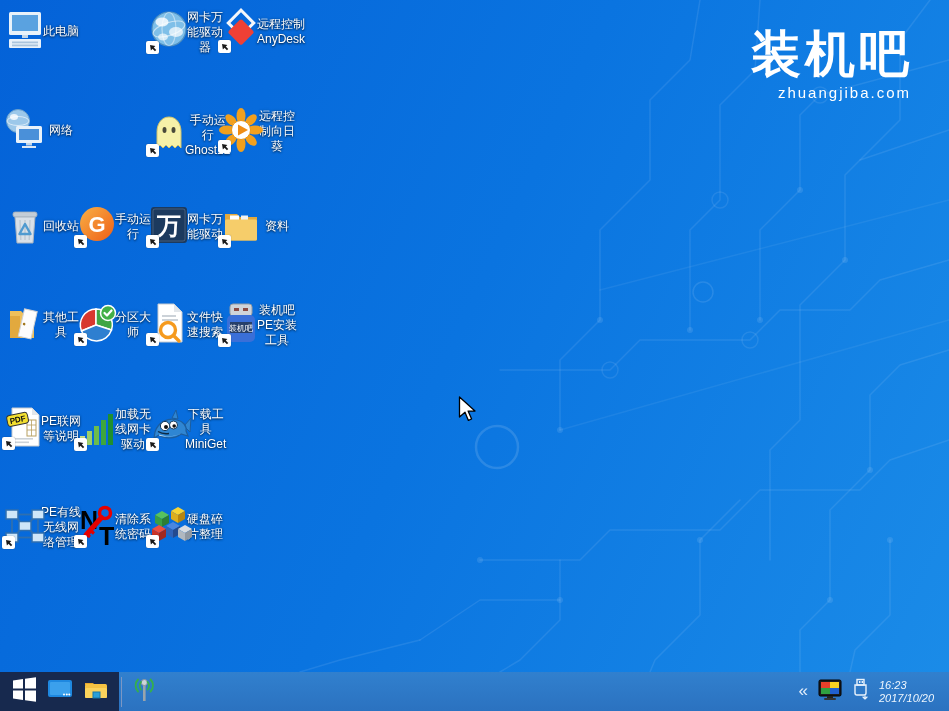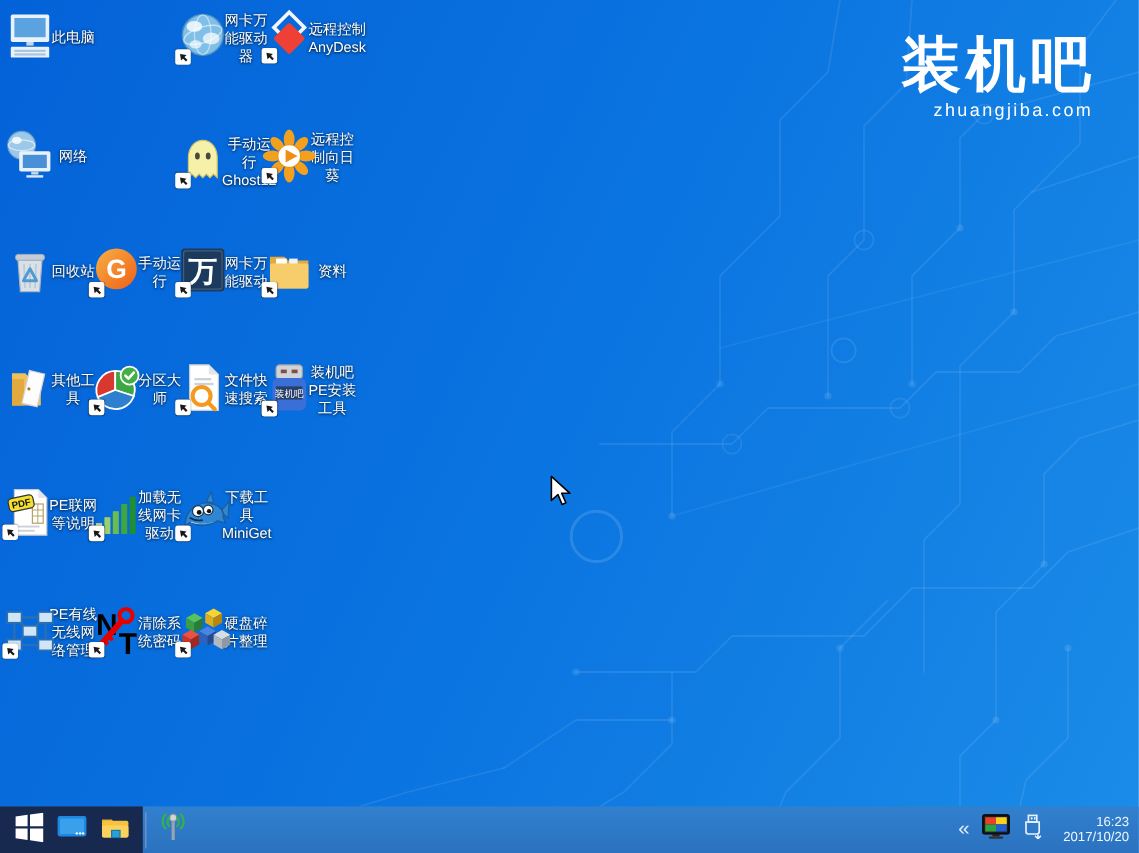--- a/index.html
+++ b/index.html
@@ -32,21 +32,21 @@
   .taskbar{
     position:absolute;left:0;bottom:0;width:949px;height:39px;
     background:linear-gradient(#3180ce,#2b72c0);display:flex;align-items:center;
   }
   .tb-left{height:39px;background:#17294e;display:flex;align-items:center;padding:0 5px 0 6px;flex:none;}
   .tb-btn{width:36px;height:39px;display:flex;align-items:center;justify-content:center;flex:none;}
   .tb-sep{width:1px;height:30px;background:#7b97c4;margin:0 2px;flex:none;}
   .tb-spacer{flex:1;}
   .tray{display:flex;align-items:center;gap:10px;padding-right:8px;}
   .chev{color:#e4eefa;font-size:17px;line-height:1;padding-bottom:3px;cursor:default;}
-  .clock{font-size:11px;line-height:13px;color:#eef6fe;text-align:right;min-width:62px;}
+  .clock{font-size:11px;line-height:13px;color:#eef6fe;text-align:left;min-width:62px;font-style:italic;}
 </style>
 </head>
 <body>
 
 <div class="desktop">
 
   <svg class="pattern" width="949" height="672">
     <g fill="none" stroke="rgba(223,240,255,0.10)" stroke-width="1.5" stroke-linejoin="round" stroke-linecap="round">
       <path d="M949,60 L820,95 L800,115 L800,190 L760,230 L760,320"></path>
       <path d="M949,130 L860,160 L845,175 L845,260 L800,305 L800,420 L770,450 L770,560"></path>

